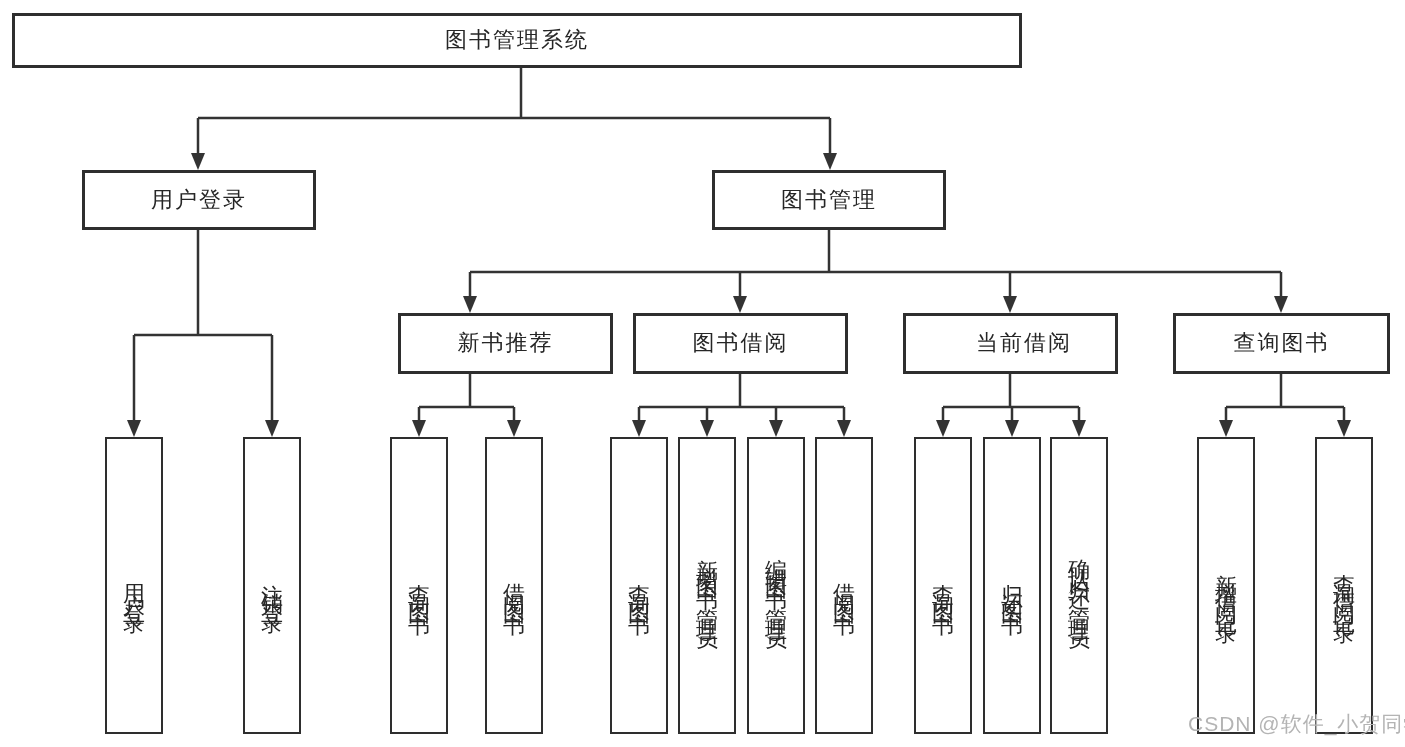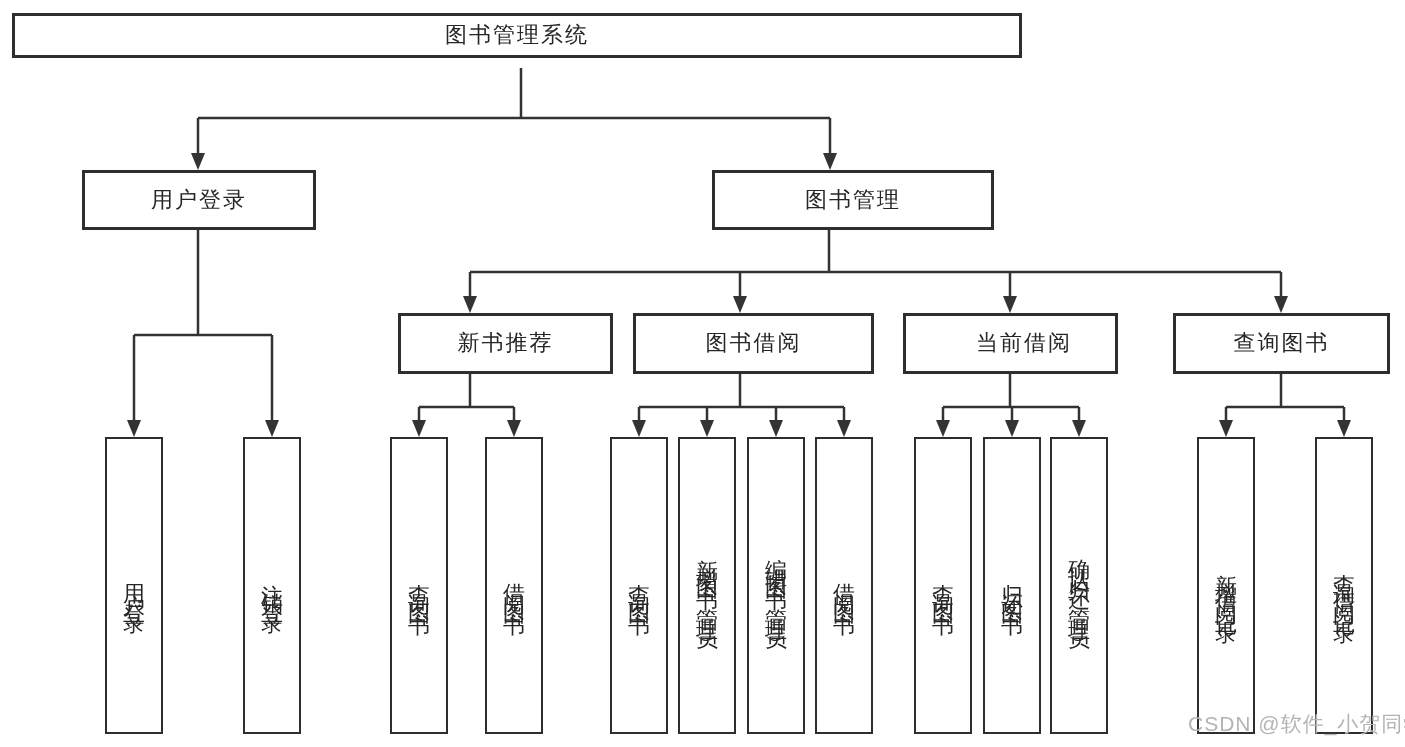--- a/index.html
+++ b/index.html
@@ -126,27 +126,27 @@
 
     <g>
       <path d="M1281 374 V407 M1226 407 H1344"></path>
       <line x1="1226" y1="407" x2="1226" y2="423"></line>
       <polygon points="1219,420 1233,420 1226,437"></polygon>
       <line x1="1344" y1="407" x2="1344" y2="423"></line>
       <polygon points="1337,420 1351,420 1344,437"></polygon>
     </g>
   </svg>
 
-  <div class="node" style="left:12px; top:13px; width:1010px; height:45px;">图书管理系统</div>
+  <div class="node" style="left:12px; top:13px; width:1010px; height:55px;">图书管理系统</div>
 
   <div class="node" style="left:82px; top:170px; width:234px; height:60px;">用户登录</div>
-  <div class="node" style="left:712px; top:170px; width:282px; height:60px;">图书管理</div>
+  <div class="node" style="left:712px; top:170px; width:234px; height:60px;">图书管理</div>
 
   <div class="node" style="left:363px; top:313px; width:215px; height:61px;margin-left:35px;">新书推荐</div>
-  <div class="node" style="left:633px; top:313px; width:241px; height:61px;">图书借阅</div>
+  <div class="node" style="left:633px; top:313px; width:215px; height:61px;">图书借阅</div>
   <div class="node" style="left:903px; top:313px; width:215px; height:61px;padding-left:27px;">当前借阅</div>
   <div class="node" style="left:1173px; top:313px; width:217px; height:61px;">查询图书</div>
 
   <div class="node leaf" style="left:105px; top:437px; width:58px; height:297px;">用户登录</div>
   <div class="node leaf" style="left:243px; top:437px; width:58px; height:297px;">注销登录</div>
 
   <div class="node leaf" style="left:390px; top:437px; width:58px; height:297px;">查询图书</div>
   <div class="node leaf" style="left:485px; top:437px; width:58px; height:297px;">借阅图书</div>
 
   <div class="node leaf" style="left:610px; top:437px; width:58px; height:297px;">查询图书</div>

